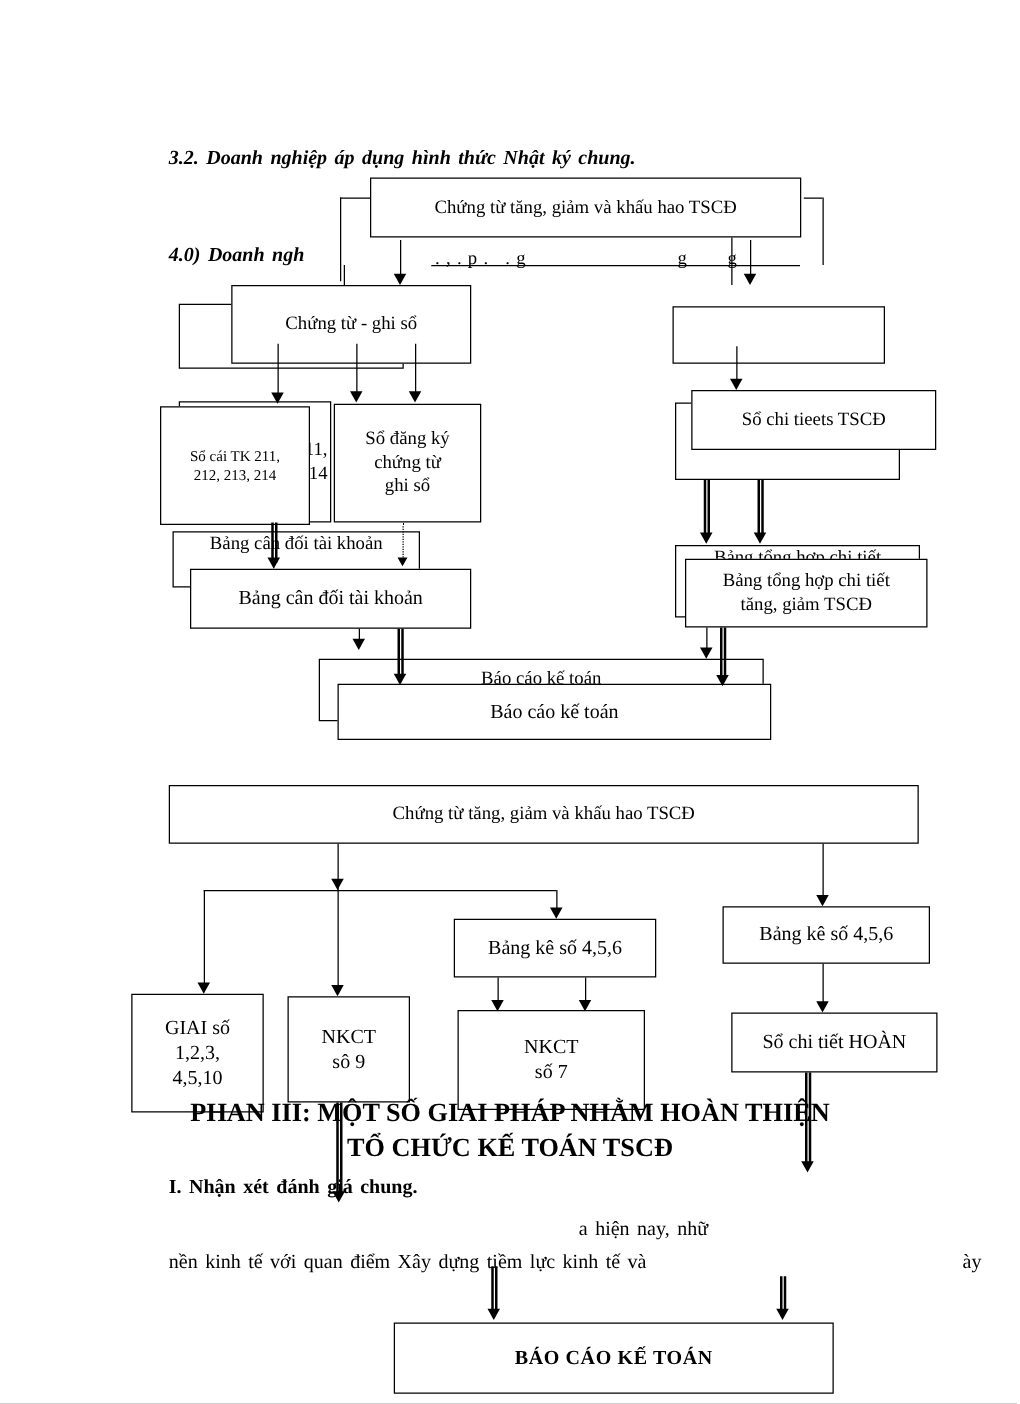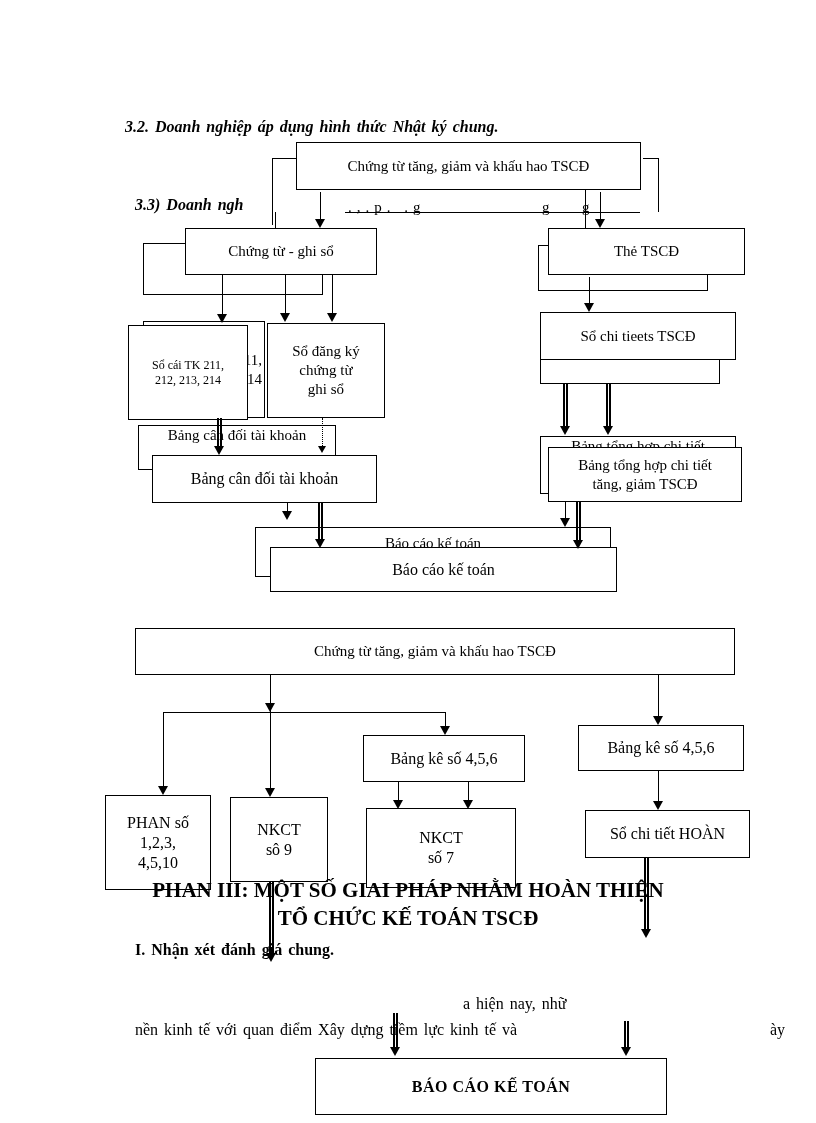--- a/index.html
+++ b/index.html
@@ -15,30 +15,30 @@
   .vl{position:absolute;width:0;border-left:1px solid #000;z-index:4;}
   .hl{position:absolute;height:0;border-top:1px solid #000;z-index:4;}
   .dv{position:absolute;width:5px;border-left:2px solid #000;border-right:2px solid #000;box-sizing:border-box;z-index:4;}
   .dot{position:absolute;width:0;border-left:1px dotted #000;z-index:4;}
   .ah{position:absolute;width:0;height:0;border-left:5px solid transparent;border-right:5px solid transparent;
       border-top:9px solid #000;z-index:5;}
   .hd{position:absolute;font-family:"Liberation Serif",serif;font-weight:bold;font-style:italic;
       font-size:16px;z-index:3;white-space:nowrap;word-spacing:2px;}
   .big{position:absolute;left:68px;width:680px;text-align:center;font-family:"Liberation Serif",serif;
        font-weight:bold;font-size:21px;z-index:3;white-space:nowrap;}
-  .bodyt{position:absolute;font:16px/1.3 "Liberation Serif",serif;z-index:1;white-space:nowrap;word-spacing:2px;margin-top:20px;}
+  .bodyt{position:absolute;font:16px/1.3 "Liberation Serif",serif;z-index:1;white-space:nowrap;word-spacing:2px;}
   .frag{position:absolute;font:15px "Liberation Serif",serif;z-index:2;letter-spacing:5px;white-space:nowrap;}
 </style>
 </head>
 <body>
 
 <div id="page">
 
-  <div class="hd" style="left:125px;top:118px">3.2. Doanh nghiệp áp dụng hình thức Nhật ký chung.</div>
-  <div class="hd" style="left:135px;top:196px">3.3) Doanh ngh</div>
+  <div class="hd" style="left:135px;top:118px">3.2. Doanh nghiệp áp dụng hình thức Nhật ký chung.</div>
+  <div class="hd" style="left:135px;top:196px">4.0) Doanh ngh</div>
   <div class="frag" style="left:348px;top:199px">.,.p. .g</div>
   <div class="frag" style="left:542px;top:199px">g</div>
   <div class="frag" style="left:582px;top:199px">g</div>
   <div class="big" style="top:878px">PHAN III: MỘT SỐ GIAI PHÁP NHẰM HOÀN THIỆN</div>
   <div class="big" style="top:906px">TỔ CHỨC KẾ TOÁN TSCĐ</div>
   <div class="hd" style="left:135px;top:941px;font-style:normal">I. Nhận xét đánh giá chung.</div>
   <div class="bodyt" style="left:463px;top:974px">a hiện nay, nhữ</div>
   <div class="bodyt" style="left:135px;top:1000px">nền kinh tế với quan điểm  Xây dựng tiềm lực kinh tế và</div>
   <div class="bodyt" style="left:770px;top:1000px">ày</div>
 
@@ -49,42 +49,41 @@
   <div class="vl" style="left:658px;top:158px;height:54px"></div>
   <div class="hl" style="left:345px;top:212px;width:295px"></div>
   <div class="vl" style="left:320px;top:192px;height:28px"></div>
   <div class="ah" style="left:315px;top:219px"></div>
   <div class="vl" style="left:275px;top:212px;height:16px"></div>
   <div class="vl" style="left:600px;top:192px;height:28px"></div>
   <div class="ah" style="left:595px;top:219px"></div>
   <div class="vl" style="left:585px;top:190px;height:38px"></div>
 
   <div class="box behind" style="left:143px;top:243px;width:180px;height:52px"></div>
-  <div class="box" style="left:185px;top:228px;width:192px;height:47px">Chứng từ - ghi sổ</div>
+  <div class="box" style="left:185px;top:228px;width:192px;height:63px">Chứng từ - ghi sổ</div>
   <div class="box behind" style="left:538px;top:245px;width:170px;height:46px"></div>
-  <div class="box" style="left:548px;top:228px;width:197px;height:47px">Thẻ TSCĐ</div>
 
   <div class="vl" style="left:222px;top:275px;height:42px"></div>
   <div class="ah" style="left:217px;top:314px"></div>
   <div class="vl" style="left:285px;top:275px;height:40px"></div>
   <div class="ah" style="left:280px;top:313px"></div>
   <div class="vl" style="left:332px;top:275px;height:40px"></div>
   <div class="ah" style="left:327px;top:313px"></div>
   <div class="vl" style="left:589px;top:277px;height:28px"></div>
   <div class="ah" style="left:584px;top:303px"></div>
 
   <div class="box behind rightalign" style="left:143px;top:321px;width:122px;height:97px">Sổ cái TK 211,
 212, 213, 214</div>
   <div class="box" style="left:128px;top:325px;width:120px;height:95px;font-size:12px">Sổ cái TK 211,
 212, 213, 214</div>
   <div class="box" style="left:267px;top:323px;width:118px;height:95px">Sổ đăng ký
 chứng từ
 ghi sổ</div>
   <div class="box behind" style="left:540px;top:322px;width:180px;height:62px"></div>
-  <div class="box" style="left:540px;top:312px;width:196px;height:48px">Sổ chi tieets TSCĐ</div>
+  <div class="box" style="left:553px;top:312px;width:196px;height:48px">Sổ chi tieets TSCĐ</div>
 
   <div class="dv" style="left:217px;top:418px;height:32px"></div>
   <div class="ah" style="left:214px;top:446px"></div>
   <div class="dot" style="left:322px;top:418px;height:32px"></div>
   <div class="ah" style="left:318px;top:446px;border-left-width:4px;border-right-width:4px;border-top-width:7px"></div>
 
   <div class="box behind topalign" style="left:138px;top:425px;width:198px;height:45px">Bảng cân đối tài khoản</div>
   <div class="box" style="left:152px;top:455px;width:225px;height:48px;font-size:16px">Bảng cân đối tài khoản</div>
 
   <div class="dv" style="left:563px;top:384px;height:44px"></div>
@@ -125,21 +124,21 @@
   <div class="box" style="left:363px;top:735px;width:162px;height:47px;font-size:16px">Bảng kê số 4,5,6</div>
   <div class="box" style="left:578px;top:725px;width:166px;height:46px;font-size:16px">Bảng kê số 4,5,6</div>
 
   <div class="vl" style="left:398px;top:782px;height:22px"></div>
   <div class="ah" style="left:393px;top:800px"></div>
   <div class="vl" style="left:468px;top:782px;height:22px"></div>
   <div class="ah" style="left:463px;top:800px"></div>
   <div class="vl" style="left:658px;top:771px;height:32px"></div>
   <div class="ah" style="left:653px;top:801px"></div>
 
-  <div class="box" style="left:105px;top:795px;width:106px;height:95px;font-size:16px">PHAN số
+  <div class="box" style="left:105px;top:795px;width:106px;height:95px;font-size:16px">GIAI số
 1,2,3,
 4,5,10</div>
   <div class="box" style="left:230px;top:797px;width:98px;height:85px;font-size:16px">NKCT
 sô 9</div>
   <div class="box" style="left:366px;top:808px;width:150px;height:80px;font-size:16px">NKCT
 số 7</div>
   <div class="box" style="left:585px;top:810px;width:165px;height:48px;font-size:16px">Sổ chi tiết HOÀN</div>
 
   <div class="dv" style="left:269px;top:882px;height:73px"></div>
   <div class="ah" style="left:266px;top:953px"></div>

